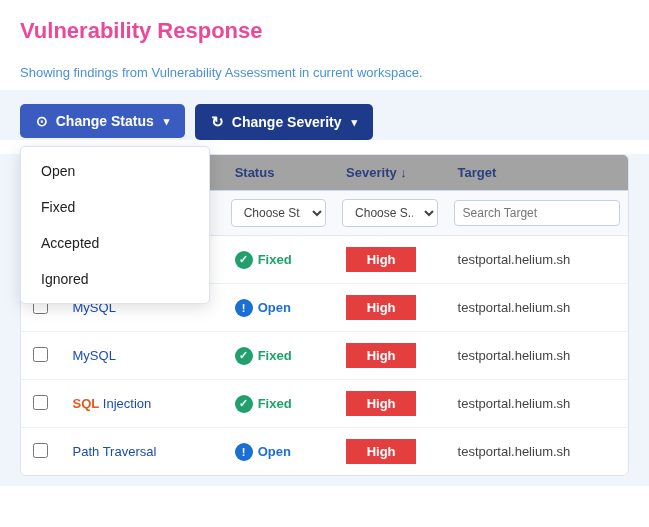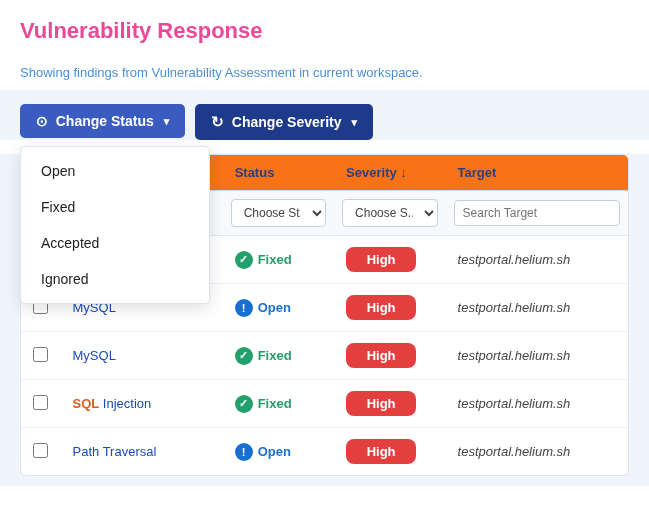--- a/index.html
+++ b/index.html
@@ -100,21 +100,21 @@
       margin-top: 14px;
     }
 
     table {
       width: 100%;
       border-collapse: collapse;
       font-size: 13px;
     }
 
     thead tr {
-      background: #f97316;
+      background: #a3a3a3;
       margin-left: 34px;
     }
     thead th {
       padding: 10px 12px;
       text-align: left;
       font-weight: 600;
       color: #2a4080;
       font-size: 13px;
       border-bottom: 1px solid #d0d8ec;
     }
@@ -217,33 +217,32 @@
       align-items: center;
       justify-content: center;
       color: #fff;
       font-size: 11px;
       flex-shrink: 0;
     }
 
     .severity-high {
       background: #e53e3e;
       color: #fff;
-      border-radius: 8px;
+      border-radius: 0;
       padding: 5px 18px;
       font-weight: 700;
       font-size: 13px;
       display: inline-block;
       min-width: 70px;
       text-align: center;
     }
 
     .target-text {
       color: #444;
       font-size: 13px;
-      font-style: italic;
     }
 
     .chevron-icon {
       font-size: 11px;
       margin-left: 2px;
     }
 
     .refresh-icon {
       font-size: 15px;
     }

